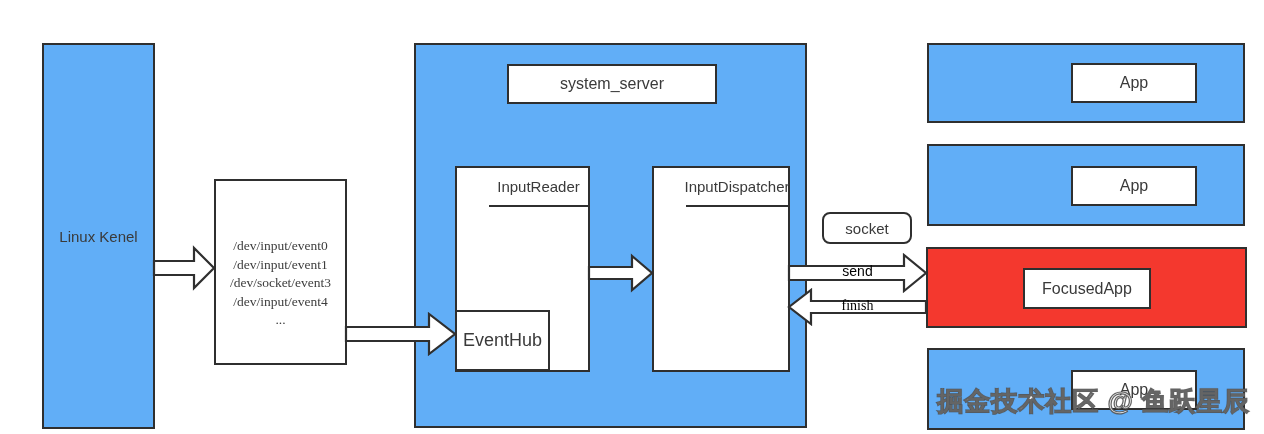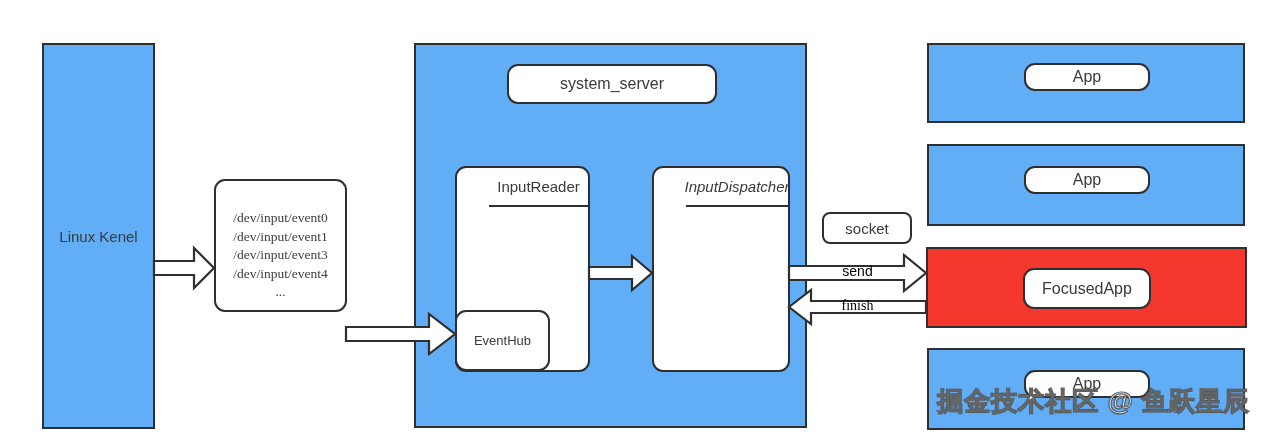--- a/index.html
+++ b/index.html
@@ -5,52 +5,52 @@
   :root{
     --blue:#61aef7; --red:#f4382e; --border:#2f2f2f; --text:#3a3a3a;
   }
   html,body{margin:0;padding:0;background:#ffffff;}
   .canvas{
     position:relative; width:1264px; height:434px; background:#ffffff;
     font-family:"Liberation Sans", sans-serif; color:var(--text); overflow:hidden;
   }
   .box{position:absolute; box-sizing:border-box; border:2px solid var(--border);}
   .blue{background:var(--blue);}
-  .white{background:#ffffff;border-radius:11px;}
+  .white{background:#ffffff;}
   .red{background:var(--red);}
   .center{display:flex; align-items:center; justify-content:center;}
 
   .kernel{left:42px; top:43px; width:113px; height:386px; font-size:15px;}
   .devices{
-    left:214px; top:179px; width:133px; height:133px;
+    left:214px; top:179px; width:133px; height:186px;
     font-family:"Liberation Serif", serif; font-size:13.5px; line-height:18.5px;
-    text-align:center; padding-top:28px; color:#3d3d3d;
+    text-align:center; padding-top:56px; color:#3d3d3d;
   }
   .devices span{display:block;}
 
   .system-server{left:414px; top:43px; width:393px; height:385px;}
   .ss-title{left:507px; top:64px; width:210px; height:40px; font-size:16px; z-index:2;}
 
   .module{z-index:2;padding-left:32px;}
   .input-reader{left:455px; top:166px; width:135px; height:206px;}
-  .input-dispatcher{left:652px; top:166px; width:138px; height:206px;font-style:italic;}
+  .input-dispatcher{left:652px; top:166px; width:138px; height:206px;}
   .module .hdr{
     height:37px; border-bottom:2px solid var(--border);
     display:flex; align-items:center; justify-content:center; font-size:15px;
   }
-  .event-hub{left:455px; top:310px; width:95px; height:61px; font-size:13px; z-index:3;}
+  .event-hub{left:455px; top:310px; width:95px; height:61px; font-size:18px; z-index:3;}
 
   .socket{left:822px; top:212px; width:90px; height:32px; border-radius:8px; font-size:15px;}
 
   .app{left:927px; width:318px;}
   .app-1{top:43px; height:80px;}
   .app-2{top:144px; height:82px;}
   .focused{left:926px; top:247px; width:321px; height:81px;}
   .app-3{top:348px; height:82px;}
-  .app-label{left:1024px; width:126px; height:28px; font-size:16px; z-index:2;}
+  .app-label{left:1071px; width:126px; height:40px; font-size:16px; z-index:2;}
   .lbl-1{top:63px;} .lbl-2{top:166px;} .lbl-f{left:1023px; top:268px; width:128px; height:41px;align-items:center;} .lbl-3{top:370px;}
 
   .arrows{position:absolute; left:0; top:0; width:1264px; height:434px; z-index:4; pointer-events:none;}
   .arrows polygon{fill:#ffffff; stroke:var(--border); stroke-width:2.2; stroke-linejoin:miter;}
 
   .arrow-label{
     position:absolute; z-index:5; font-size:14px; text-align:center; width:85px; height:15px;
     line-height:15px; color:#000000;
   }
   .send-label{left:815px; top:264px;}
@@ -69,21 +69,21 @@
 
 <div class="canvas">
 
   <div class="box blue center kernel">
     <span>Linux Kenel</span>
   </div>
 
   <div class="box white devices">
     <span>/dev/input/event0</span>
     <span>/dev/input/event1</span>
-    <span>/dev/input/event3</span>
+    <span>/dev/socket/event3</span>
     <span>/dev/input/event4</span>
     <span>...</span>
   </div>
 
   <div class="box blue system-server"></div>
   <div class="box white center ss-title">
     <span>system_server</span>
   </div>
 
   <div class="box white module input-reader">

